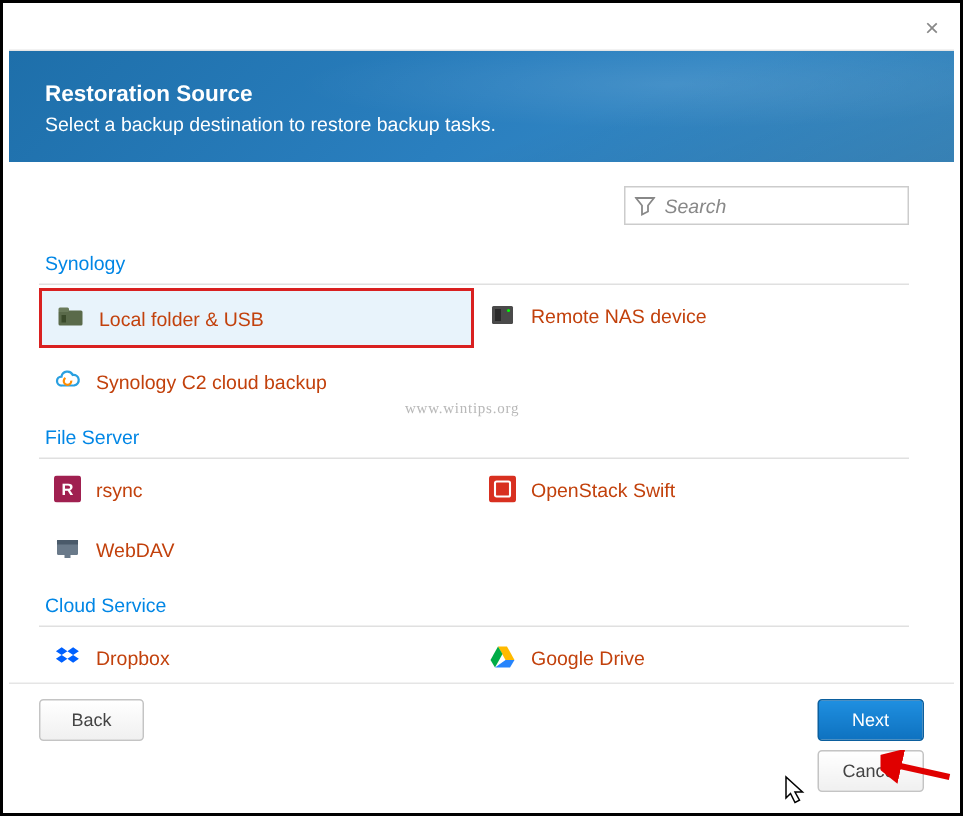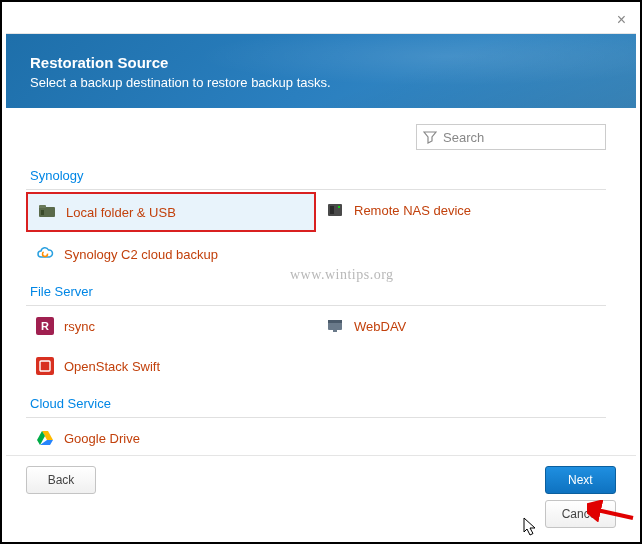--- a/index.html
+++ b/index.html
@@ -89,20 +89,21 @@
     .search-box {
       width: 190px;
       height: 26px;
       border: 1px solid #ccc;
       display: flex;
       align-items: center;
       padding: 0 6px;
       gap: 6px;
       color: #888;
       font-size: 13px;
+      font-style: italic;
     }
     .search-box svg { flex-shrink: 0; }
     .scroll-area {
       flex: 1;
       overflow-y: auto;
       margin-top: 8px;
       padding-right: 0;
       position: relative;
     }
     .section-hdr {
@@ -164,24 +165,24 @@
     }
     .btn.primary {
       background: linear-gradient(#1f8fe0, #0e72c0);
       border: 1px solid #0b5f9e;
       color: #fff;
       font-weight: 500;
     }
     .footer-right { display: flex; gap: 6px; position: relative; flex-direction: column; }
     .watermark {
       position: absolute;
-      left: 290px;
+      left: 270px;
       top: 267px;
       color: #b8b8b8;
-      font-size: 14px;
+      font-size: 10px;
       font-family: Georgia, serif;
       letter-spacing: 0.5px;
       pointer-events: none;
       z-index: 10;
     }
     .arrow-annotation {
       position: absolute;
       right: 5px;
       bottom: 14px;
       pointer-events: none;
@@ -262,40 +263,48 @@
             <svg width="18" height="18">
                   <rect width="18" height="18" rx="2" fill="#a02050"></rect>
                   <text x="9" y="13" text-anchor="middle" fill="#fff" font-size="11" font-weight="bold">R</text>
                 </svg>
           </span>
           <span>rsync</span>
         </div>
         <div class="option">
           <span class="ico">
             <svg width="18" height="18">
+                  <rect width="18" height="18" rx="2" fill="#d83020"></rect>
+                  <rect x="4" y="4" width="10" height="10" rx="1" fill="none" stroke="#fff" stroke-width="1.4"></rect>
+                </svg>
+          </span>
+          <span>OpenStack Swift</span>
+        </div>
+        <div class="option">
+          <span class="ico">
+            <svg width="18" height="18">
                   <rect x="2" y="3" width="14" height="10" rx="1" fill="#6a7a8a"></rect>
                   <rect x="2" y="3" width="14" height="3" fill="#4a5a6a"></rect>
                   <rect x="7" y="13" width="4" height="2" fill="#6a7a8a"></rect>
                 </svg>
           </span>
           <span>WebDAV</span>
         </div>
-        <div class="option">
-          <span class="ico">
-            <svg width="18" height="18">
-                  <rect width="18" height="18" rx="2" fill="#d83020"></rect>
-                  <rect x="4" y="4" width="10" height="10" rx="1" fill="none" stroke="#fff" stroke-width="1.4"></rect>
-                </svg>
-          </span>
-          <span>OpenStack Swift</span>
-        </div>
       </div>
 
       <div class="section-hdr">Cloud Service</div>
       <div class="grid">
+        <div class="option">
+          <span class="ico">
+            <svg width="18" height="18" viewBox="0 0 18 18">
+                  <path d="M4.5 2 L9 5 L4.5 8 L0 5 Z M13.5 2 L18 5 L13.5 8 L9 5 Z M4.5 8 L9 11 L4.5 14 L0 11 Z M13.5 8 L18 11 L13.5 14 L9 11 Z" fill="#0061ff" transform="scale(0.85) translate(1.5,1)"></path>
+                </svg>
+          </span>
+          <span>Dropbox</span>
+        </div>
         <div class="option">
           <span class="ico">
             <svg width="18" height="18" viewBox="0 0 18 18">
                   <path d="M6 2 L12 2 L17 11 L11 11 Z" fill="#ffba00"></path>
                   <path d="M6 2 L1 11 L4 16 L9 7 Z" fill="#00ac47"></path>
                   <path d="M11 11 L17 11 L14 16 L4 16 Z" fill="#2684fc"></path>
                 </svg>
           </span>
           <span>Google Drive</span>
         </div>

